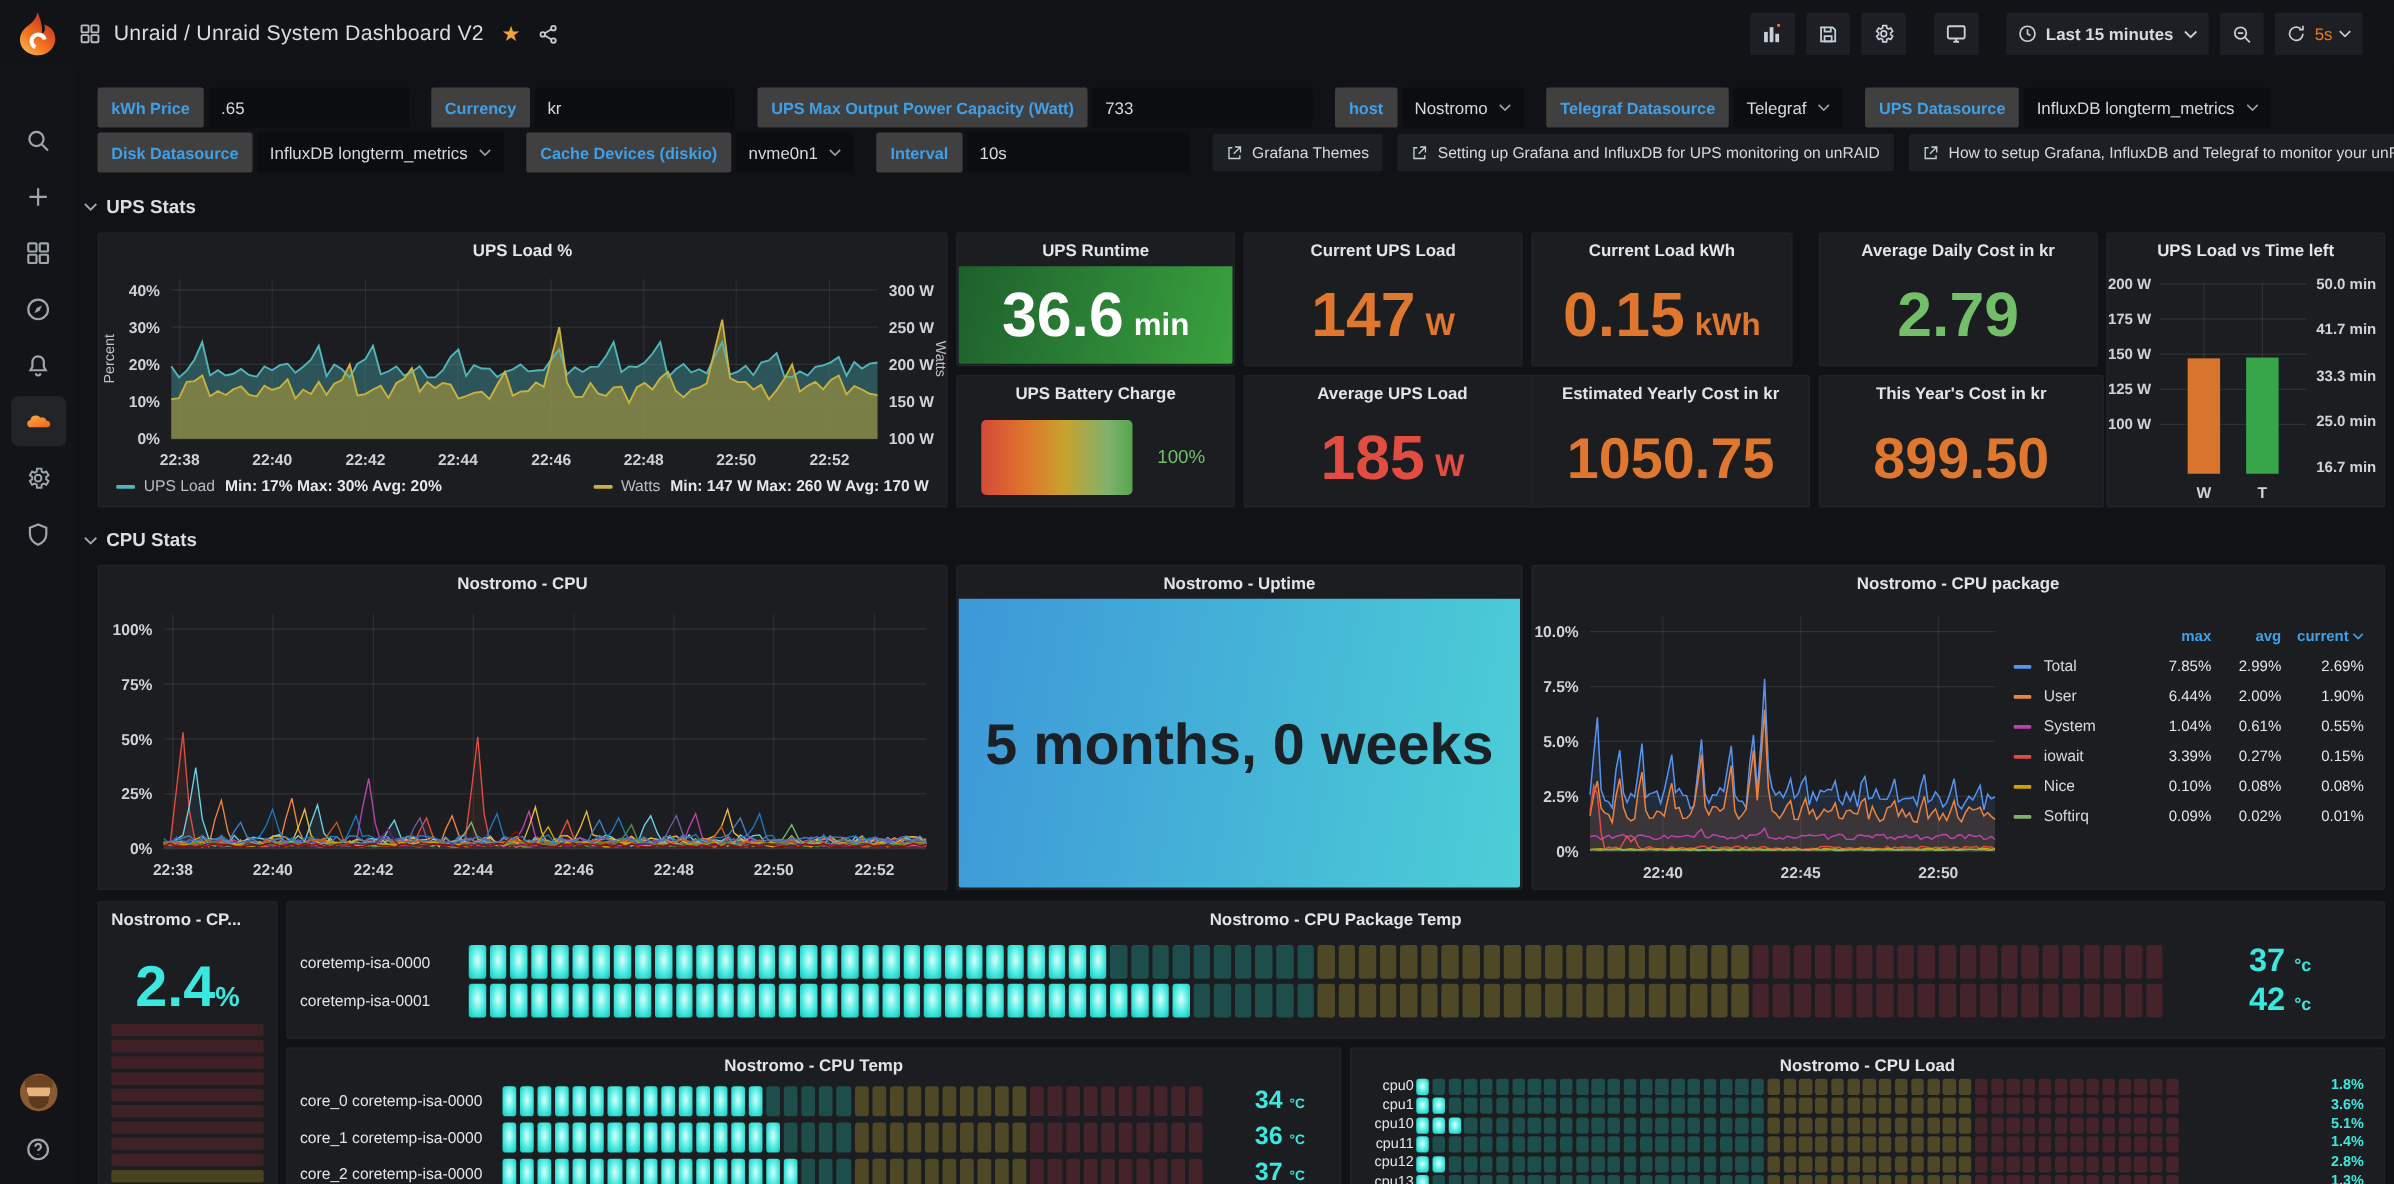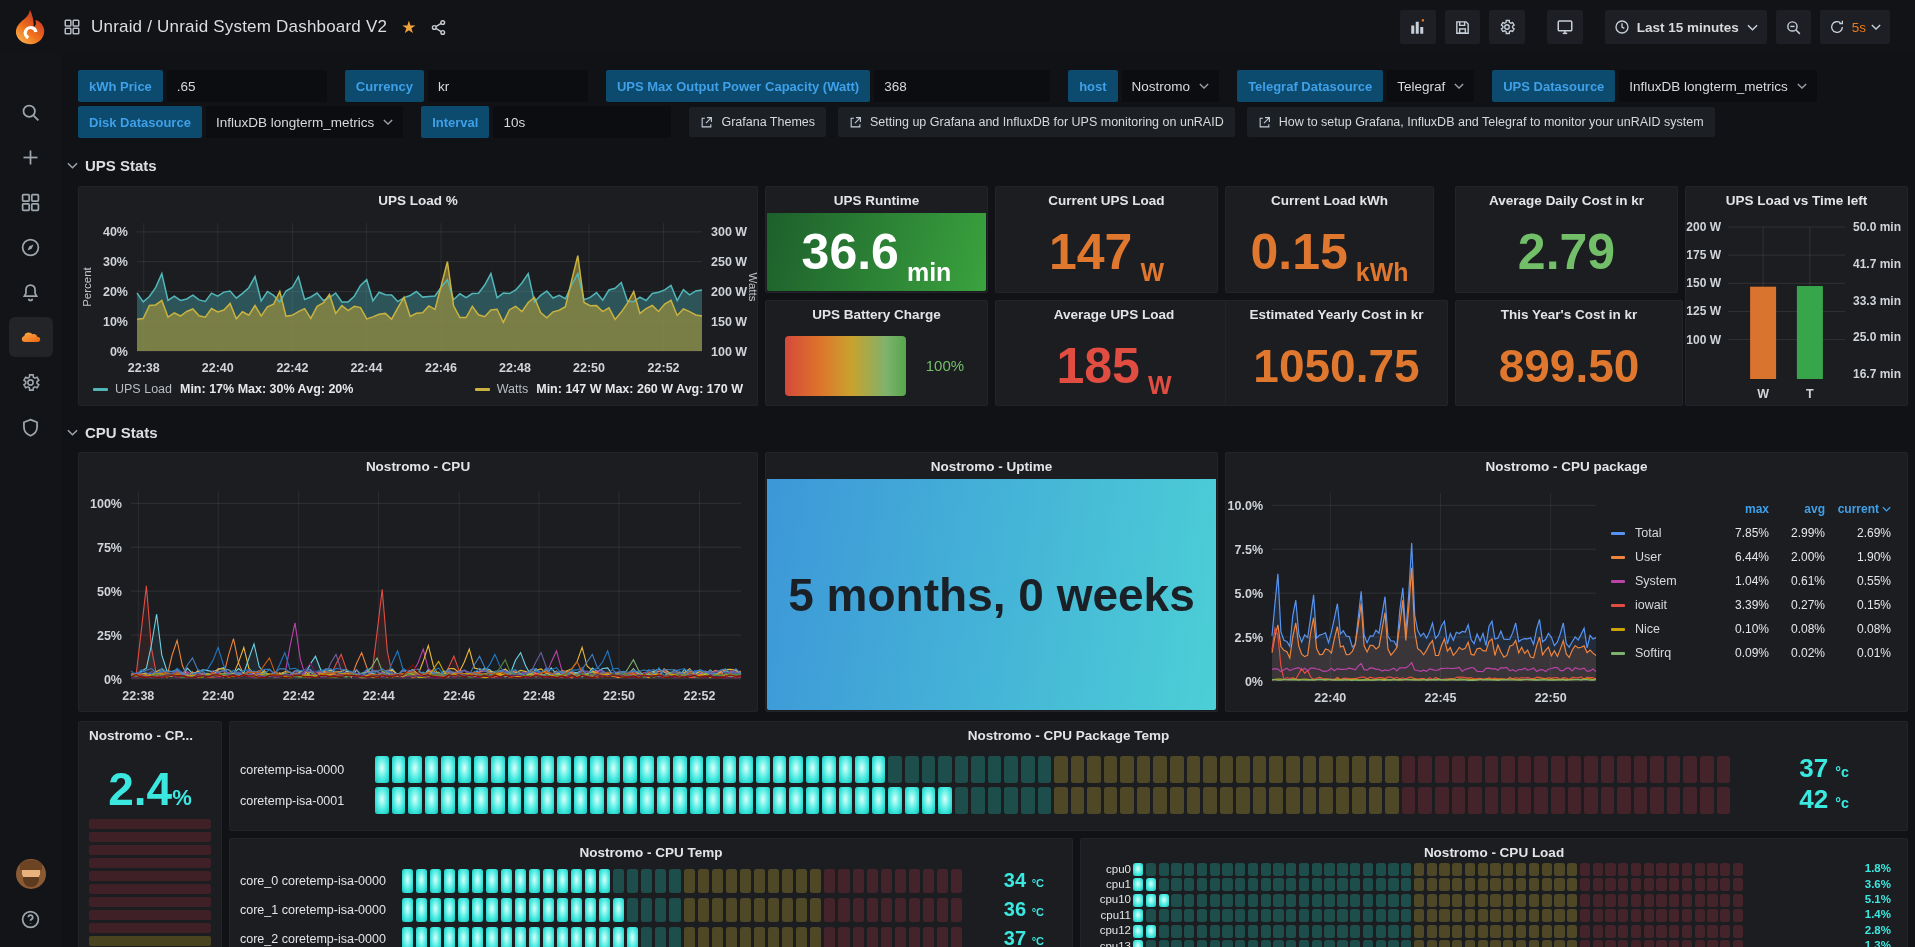--- a/index.html
+++ b/index.html
@@ -21,35 +21,35 @@
 .sice.active{background:#222428;border-radius:6px}
 .sb-bottom{position:absolute;bottom:8px;left:0;width:61px;display:flex;flex-direction:column;align-items:center}
 .avatar{width:30px;height:30px;border-radius:50%;background:radial-gradient(circle at 50% 42%,#e8b27d 0 40%,#8a5a33 41% 100%);position:relative;overflow:hidden}
 .avatar:before{content:"";position:absolute;left:4px;top:1px;width:22px;height:10px;border-radius:50% 50% 0 0;background:#6c4423}
 .avatar:after{content:"";position:absolute;left:7px;bottom:2px;width:16px;height:10px;border-radius:0 0 10px 10px;background:#5d3a1e}
 
 .vrow{position:absolute;left:78px;display:flex;align-items:center}
 #vrow1{top:70px}
 #vrow2{top:106px}
 .vgroup{display:flex;margin-right:18px}
-.vlabel{height:32px;display:flex;align-items:center;padding:0 11px;background:#0c4a6e;color:#3fa0e8;font-weight:700;font-size:13px;border-radius:2px;white-space:nowrap}
+.vlabel{height:32px;display:flex;align-items:center;padding:0 11px;background:#404040;color:#3fa0e8;font-weight:700;font-size:13px;border-radius:2px;white-space:nowrap}
 .vfield{height:32px;display:flex;align-items:center;padding:0 10px;background:#0b0d10;margin-left:4px;border-radius:2px;font-size:13.5px;color:#d8d9da;white-space:nowrap}
 .vsel .chev{margin-left:9px}
 .vlink{height:30px;display:flex;align-items:center;background:#1c1f24;border-radius:2px;padding:0 11px;font-size:12.5px;color:#d8d9da;margin-right:12px;white-space:nowrap;font-weight:400}
 .vlink svg{margin-right:8px}
 
 .sechead{position:absolute;left:67px;display:flex;align-items:center;font-size:15px;font-weight:700;color:#dcdde0}
 .sechead svg{margin-right:7px;color:#9da6ad}
 
 .panel{position:absolute;background:#1b1d21;border:1px solid #22242a;border-radius:2px}
 .ptitle{height:26px;display:flex;align-items:center;justify-content:center;font-size:13.5px;font-weight:700;color:#e3e4e6;white-space:nowrap;overflow:hidden}
 .ptitle.left{justify-content:flex-start;padding-left:10px}
 .statbody{position:absolute;left:1px;right:1px;top:26px;bottom:1px;display:flex;align-items:center;justify-content:center}
 .statval{font-size:50px;font-weight:600;line-height:1}
-.statunit{font-size:25px;font-weight:600;margin-left:8px;align-self:flex-end;padding-bottom:4px}
+.statunit{font-size:25px;font-weight:600;margin-left:8px;align-self:flex-end;padding-bottom:16px}
 .c-orange{color:#e0772e}.c-red{color:#e24d42}.c-green{color:#73bf69}.c-cyan{color:#3be8e0}
 .bg-green{background:linear-gradient(105deg,#1d5f2c,#3aa33e);border-radius:0 0 2px 2px}
 .bg-blue{background:linear-gradient(100deg,#3d97d8,#4ccfd6);border-radius:0 0 2px 2px}
 .uptimeval{font-size:46px;font-weight:700;color:#1b2026}
 .batwrap{display:flex;align-items:center;width:100%;padding:0 18px}
 .batbar{width:66%;height:60px;border-radius:4px;background:linear-gradient(90deg,#d44a3a 0%,#de732c 28%,#c9a22e 55%,#7eb26d 84%,#56a64b 100%)}
 .batval{color:#73bf69;font-size:15px;margin-left:20px;font-weight:400}
 
 .legend{position:absolute;left:14px;right:14px;bottom:4px;height:24px;display:flex;justify-content:space-between;align-items:center;font-size:12.5px}
 .litem{display:flex;align-items:center;white-space:nowrap}
@@ -244,21 +244,21 @@
     <div class="vgroup">
       <div class="vlabel">kWh Price</div>
       <div class="vfield" style="width: 160px;">.65</div>
     </div>
     <div class="vgroup">
       <div class="vlabel">Currency</div>
       <div class="vfield" style="width: 160px;">kr</div>
     </div>
     <div class="vgroup">
       <div class="vlabel">UPS Max Output Power Capacity (Watt)</div>
-      <div class="vfield" style="width: 176px;">368</div>
+      <div class="vfield" style="width: 176px;">733</div>
     </div>
     <div class="vgroup">
       <div class="vlabel">host</div>
       <div class="vfield vsel">
         <span>Nostromo</span>
         <svg width="10" height="6" viewBox="0 0 12 7" class="chev">
           <polyline points="1,1 6,6 11,1" fill="none" stroke="#9aa0a6" stroke-width="1.6"></polyline>
         </svg>
       </div>
     </div>
@@ -279,20 +279,29 @@
           <polyline points="1,1 6,6 11,1" fill="none" stroke="#9aa0a6" stroke-width="1.6"></polyline>
         </svg>
       </div>
     </div>
   </div>
 <div class="vrow" id="vrow2">
     <div class="vgroup">
       <div class="vlabel">Disk Datasource</div>
       <div class="vfield vsel">
         <span>InfluxDB longterm_metrics</span>
+        <svg width="10" height="6" viewBox="0 0 12 7" class="chev">
+          <polyline points="1,1 6,6 11,1" fill="none" stroke="#9aa0a6" stroke-width="1.6"></polyline>
+        </svg>
+      </div>
+    </div>
+    <div class="vgroup">
+      <div class="vlabel">Cache Devices (diskio)</div>
+      <div class="vfield vsel">
+        <span>nvme0n1</span>
         <svg width="10" height="6" viewBox="0 0 12 7" class="chev">
           <polyline points="1,1 6,6 11,1" fill="none" stroke="#9aa0a6" stroke-width="1.6"></polyline>
         </svg>
       </div>
     </div>
     <div class="vgroup">
       <div class="vlabel">Interval</div>
       <div class="vfield" style="width: 178px;">10s</div>
     </div>
     <div class="vlink">

